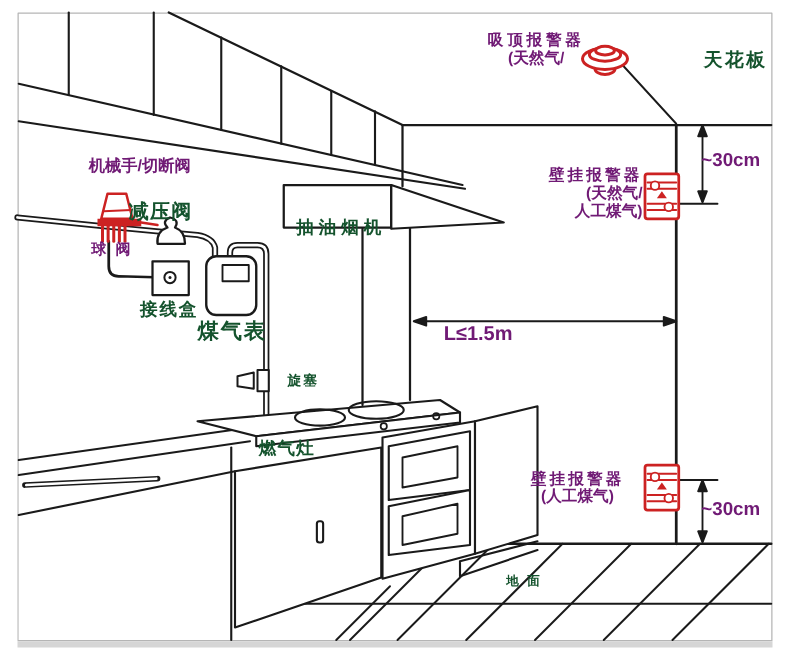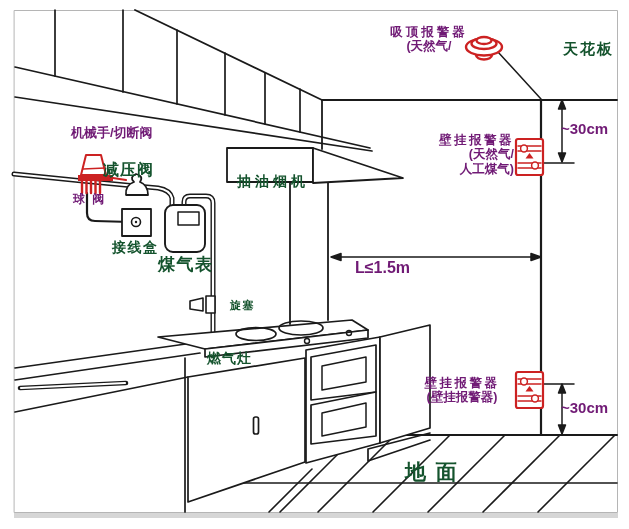--- a/index.html
+++ b/index.html
@@ -197,20 +197,20 @@
 <div class="lbl" style="left:158px;top:255px;font-size:17px;letter-spacing:1.5px;text-align:center;">煤气表</div>
 
 <div class="lbl red" style="left:355px;top:236px;font-size:16px;margin-top:23px;">L≤1.5m</div>
 
 <div class="lbl" style="left:230px;top:299px;font-size:11px;letter-spacing:1.5px;">旋塞</div>
 
 <div class="lbl" style="left:207px;top:350px;font-size:14px;letter-spacing:1px;">燃气灶</div>
 
 <div class="lbl red ctr" style="left:418px;top:376px;width:88px;font-size:12.5px;">
   <div style="letter-spacing:2.5px;">壁挂报警器</div>
-  <div>(壁挂报警器)</div>
+  <div>(人工煤气)</div>
 </div>
 
 <div class="lbl red" style="left:561px;top:399px;font-size:15px;">~30cm</div>
 
-<div class="lbl" style="left:405px;top:460px;font-size:21px;letter-spacing:2px;">地 面</div>
+<div class="lbl" style="left:405px;top:460px;font-size:10px;letter-spacing:2px;">地 面</div>
 
 </div>
 
 </body></html>

